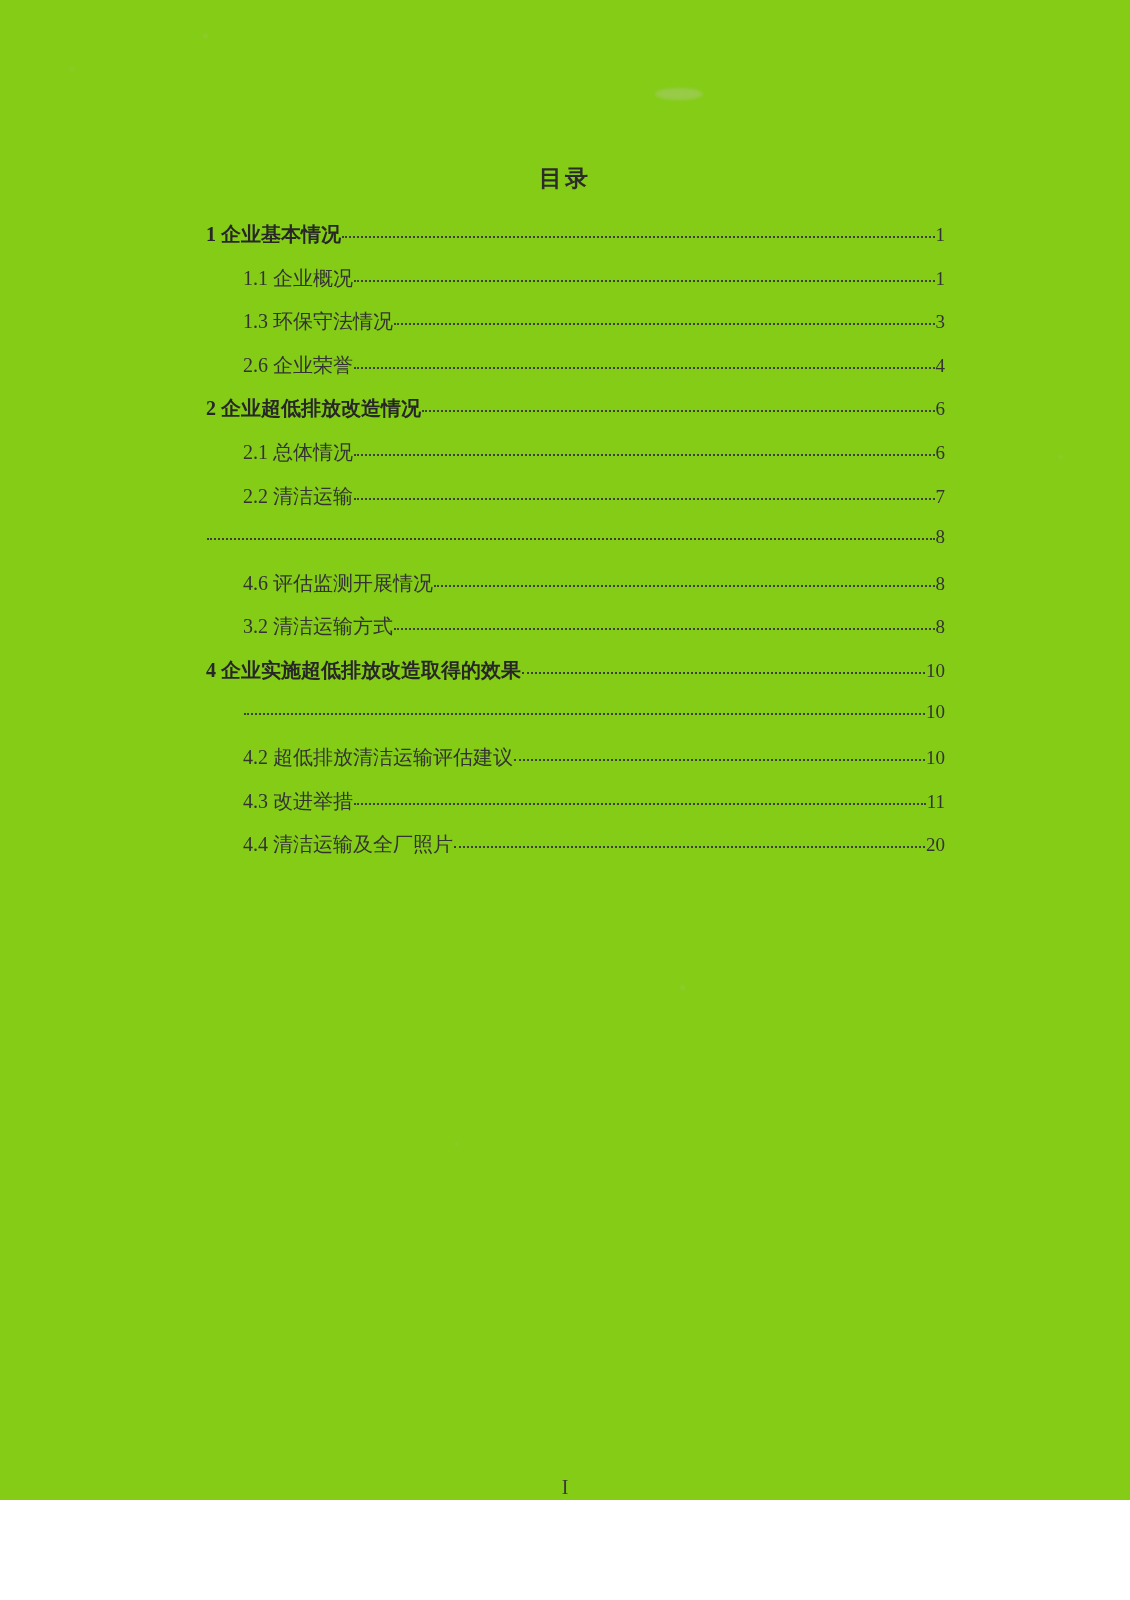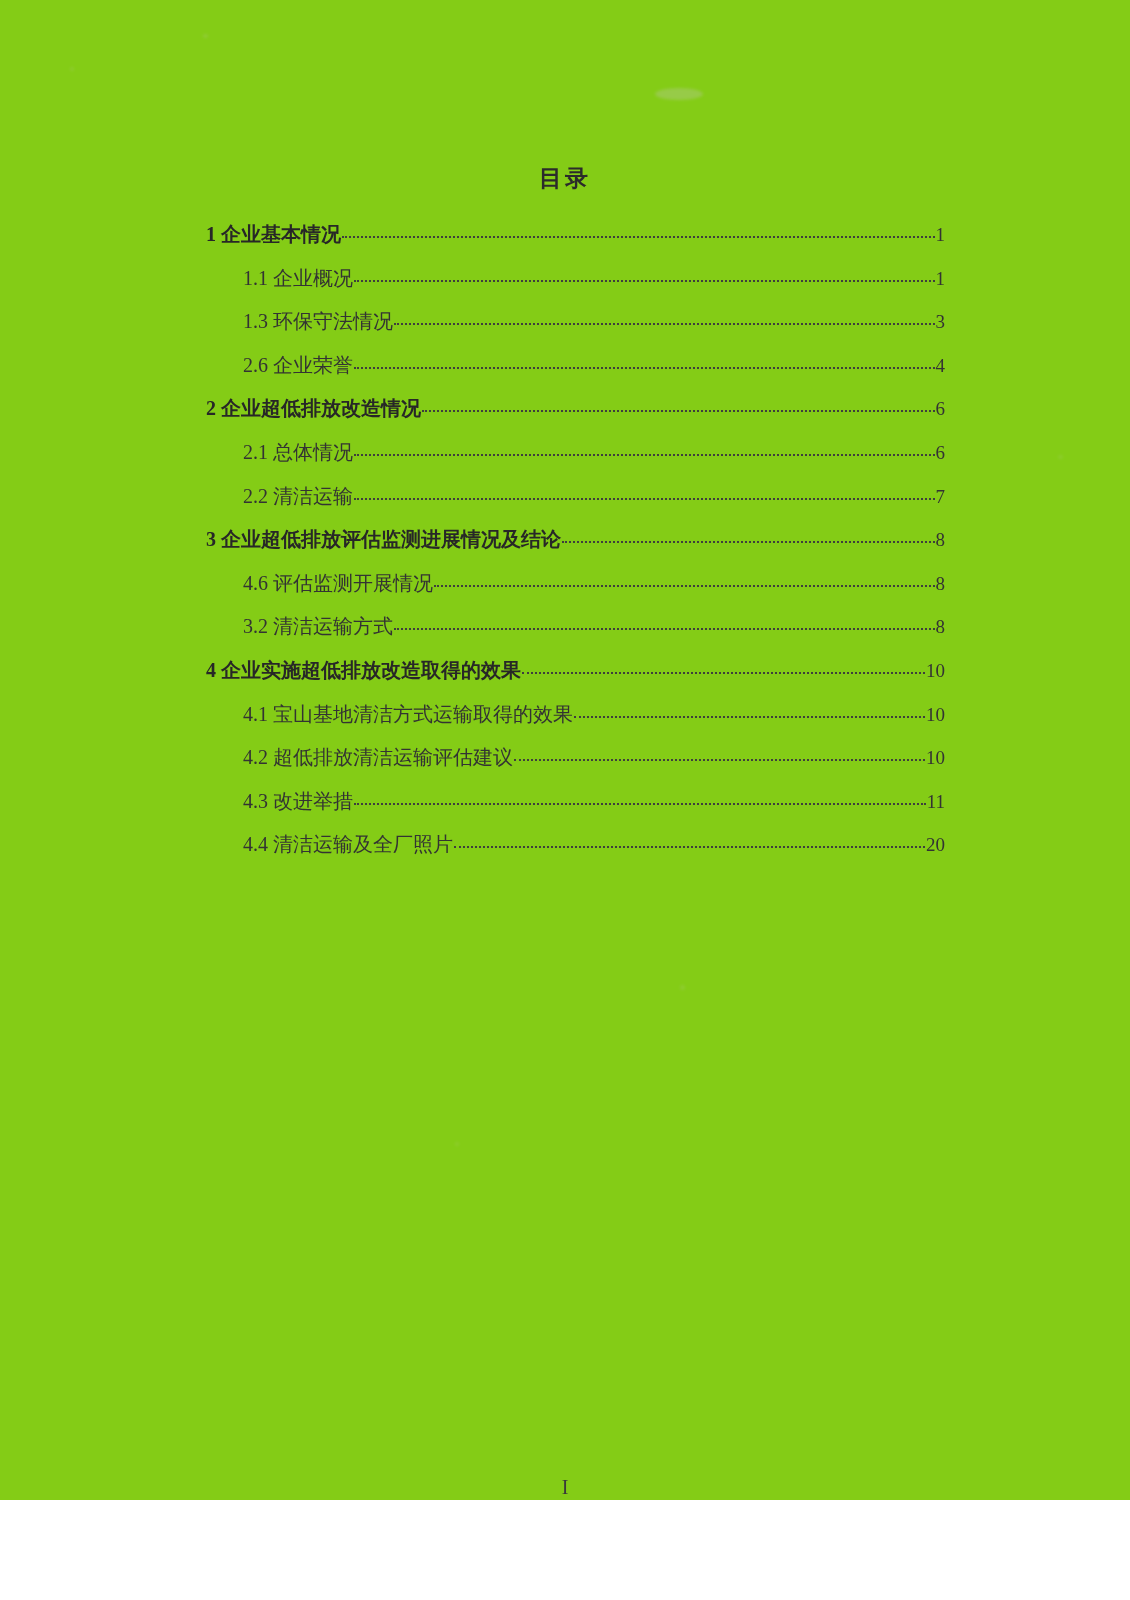--- a/index.html
+++ b/index.html
@@ -141,21 +141,20 @@
       <span class="toc-page">6</span>
     </div>
 
     <div class="toc-row level-2">
       <span class="toc-label">2.2 清洁运输</span>
       <span class="leader"></span>
       <span class="toc-page">7</span>
     </div>
 
     <div class="toc-row level-1">
-      <span class="toc-label">3 企业超低排放评估监测进展情况及结论</span>
       <span class="leader"></span>
       <span class="toc-page">8</span>
     </div>
 
     <div class="toc-row level-2">
       <span class="toc-label">4.6 评估监测开展情况</span>
       <span class="leader"></span>
       <span class="toc-page">8</span>
     </div>
 
@@ -165,21 +164,20 @@
       <span class="toc-page">8</span>
     </div>
 
     <div class="toc-row level-1">
       <span class="toc-label">4 企业实施超低排放改造取得的效果</span>
       <span class="leader"></span>
       <span class="toc-page">10</span>
     </div>
 
     <div class="toc-row level-2">
-      <span class="toc-label">4.1 宝山基地清洁方式运输取得的效果</span>
       <span class="leader"></span>
       <span class="toc-page">10</span>
     </div>
 
     <div class="toc-row level-2">
       <span class="toc-label">4.2 超低排放清洁运输评估建议</span>
       <span class="leader"></span>
       <span class="toc-page">10</span>
     </div>
 

